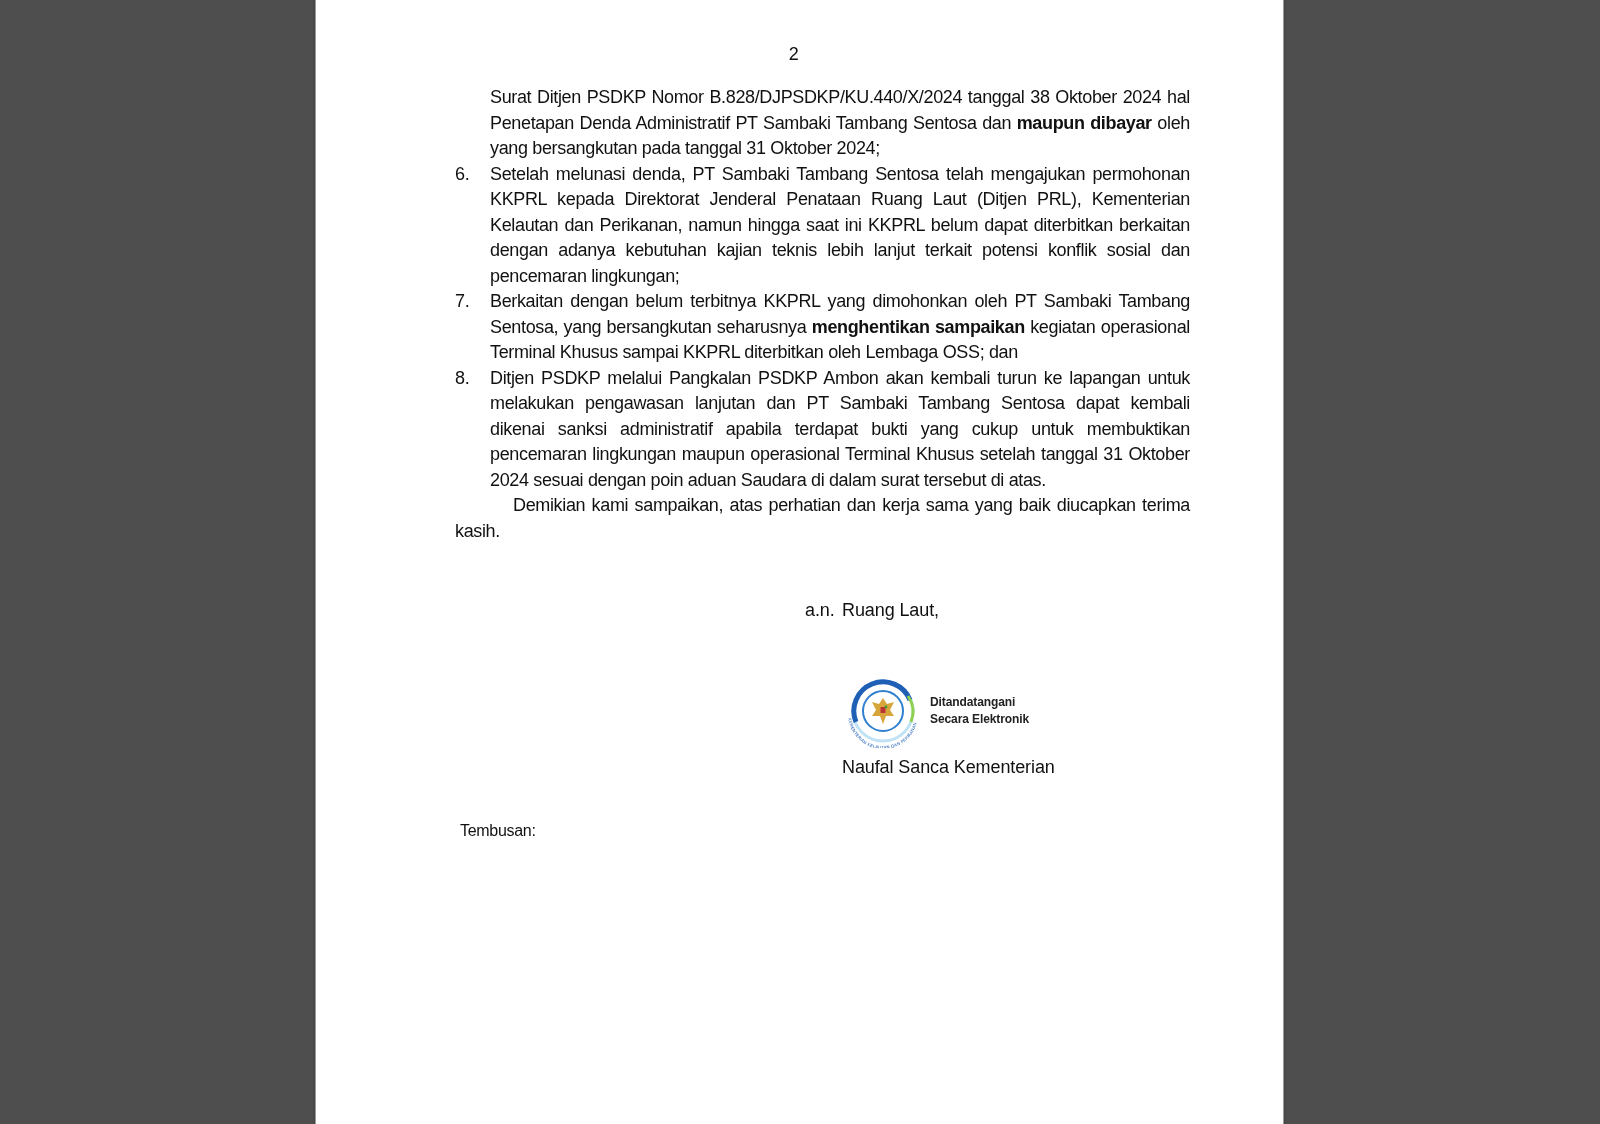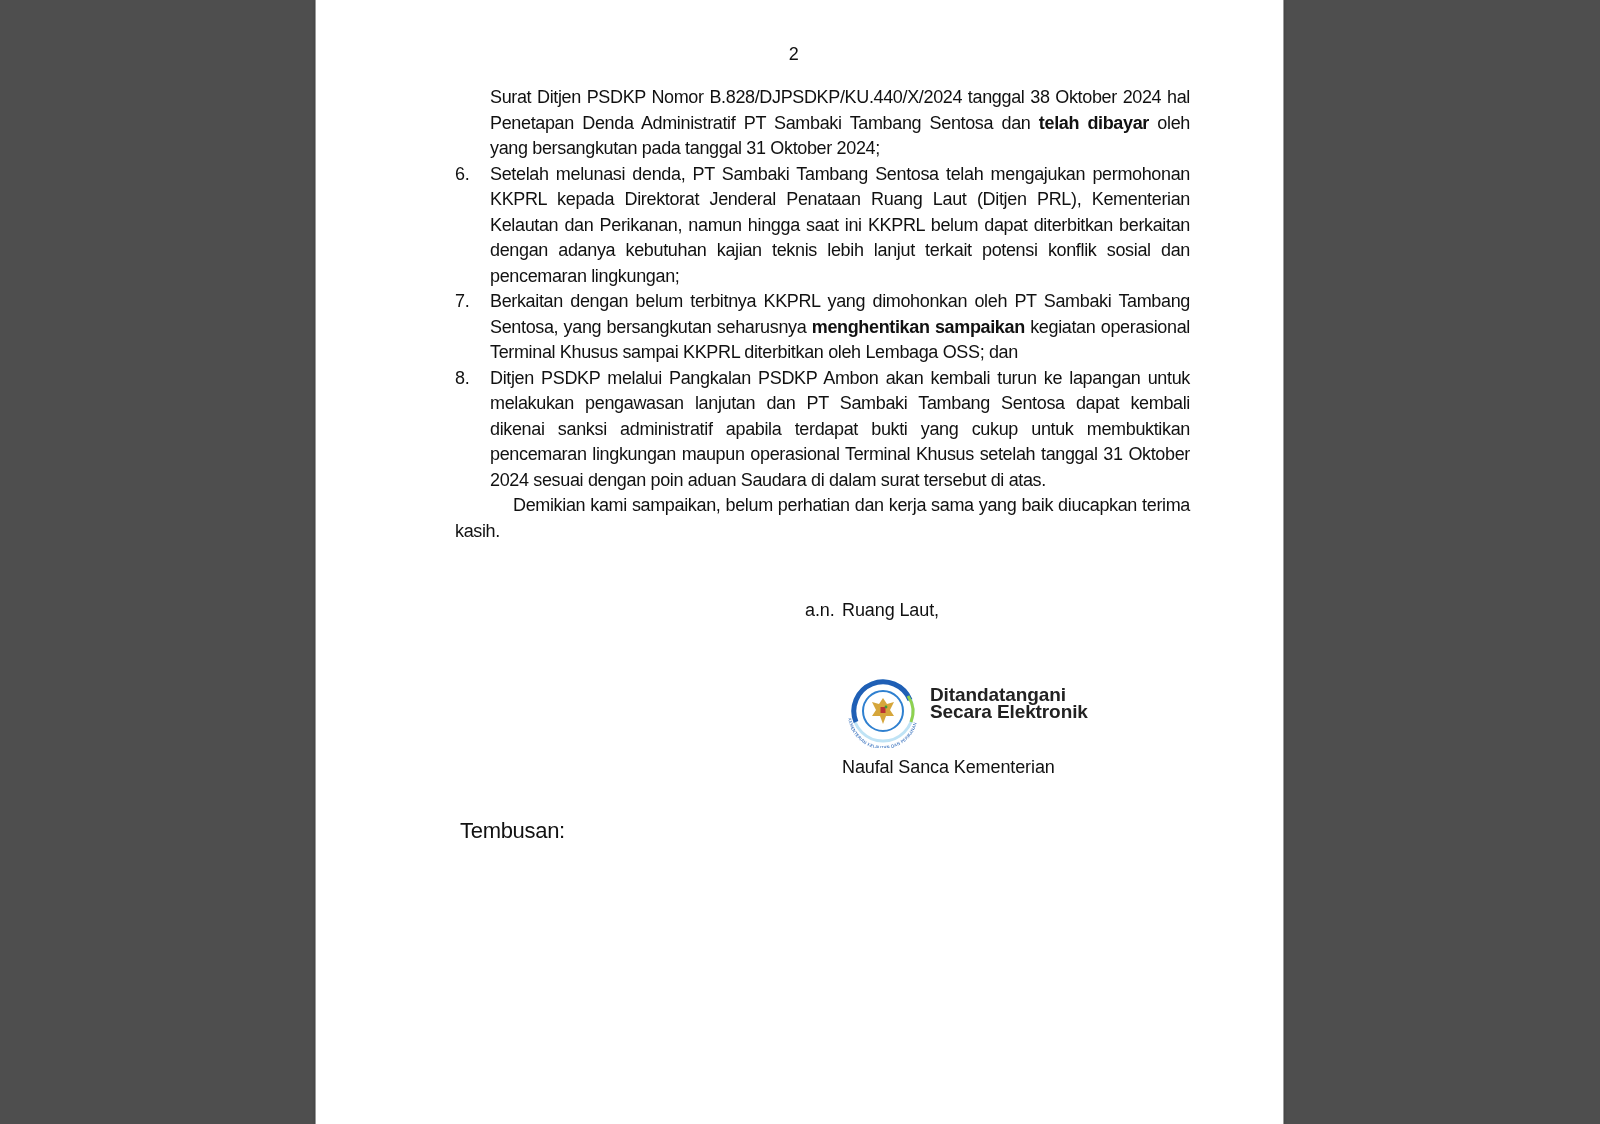--- a/index.html
+++ b/index.html
@@ -42,61 +42,61 @@
     font-size: 18px; line-height: 24px; letter-spacing: -0.1px;
   }
   .sign-row { display: flex; }
   .sign-prefix { width: 37px; flex: none; }
   .sign-lines { flex: 1; }
   .esign {
     position: absolute; left: 37px; top: 80px; width: 260px; height: 70px;
   }
   .esign svg { position: absolute; left: 0; top: 0; }
   .esign-text {
-    position: absolute; left: 88px; top: 8px;
+    position: absolute; left: 88px; top: 16px;
     font-family: "Liberation Sans", sans-serif; font-weight: bold;
-    font-size: 19px; line-height: 17px; color: #222;
+    font-size: 12px; line-height: 17px; color: #222;
   }
   .signer {
     position: absolute; left: 37px; top: 157px; white-space: nowrap;
   }
   .cc-block {
     position: absolute; left: 144px; top: 818px; width: 760px;
-    font-size: 22px; line-height: 25px; letter-spacing: -0.3px;
+    font-size: 16px; line-height: 25px; letter-spacing: -0.3px;
   }
   .cc-block p { margin: 0; }
 </style>
 </head>
 <body>
 
 <div class="page">
 
   <div class="page-number text">2</div>
 
   <div class="body-block text">
     <div class="item">
-      <p><span>Surat Ditjen PSDKP Nomor B.828/DJPSDKP/KU.440/X/2024 tanggal 38 Oktober 2024 hal Penetapan Denda Administratif PT Sambaki Tambang Sentosa dan </span><b>telah dibayar</b><span> oleh yang bersangkutan pada tanggal 31 Oktober 2024;</span></p>
+      <p><span>Surat Ditjen PSDKP Nomor B.828/DJPSDKP/KU.440/X/2024 tanggal 38 Oktober 2024 hal Penetapan Denda Administratif PT Sambaki Tambang Sentosa dan </span><b>maupun dibayar</b><span> oleh yang bersangkutan pada tanggal 31 Oktober 2024;</span></p>
     </div>
 
     <div class="item">
       <span class="num">6.</span>
       <p><span>Setelah melunasi denda, PT Sambaki Tambang Sentosa telah mengajukan permohonan KKPRL kepada Direktorat Jenderal Penataan Ruang Laut (Ditjen PRL), Kementerian Kelautan dan Perikanan, namun hingga saat ini KKPRL belum dapat diterbitkan berkaitan dengan adanya  kebutuhan kajian teknis lebih lanjut terkait potensi konflik sosial dan pencemaran lingkungan;</span><b></b><span></span></p>
     </div>
 
     <div class="item">
       <span class="num">7.</span>
       <p><span>Berkaitan dengan belum terbitnya KKPRL yang dimohonkan oleh PT Sambaki Tambang Sentosa, yang bersangkutan seharusnya </span><b>menghentikan sampaikan</b><span> kegiatan operasional Terminal Khusus sampai KKPRL diterbitkan oleh Lembaga OSS; dan</span></p>
     </div>
 
     <div class="item">
       <span class="num">8.</span>
       <p><span>Ditjen PSDKP melalui Pangkalan PSDKP Ambon akan kembali turun ke lapangan untuk melakukan pengawasan lanjutan dan PT Sambaki Tambang Sentosa dapat kembali dikenai sanksi administratif apabila terdapat bukti yang cukup untuk membuktikan pencemaran lingkungan maupun operasional Terminal Khusus setelah tanggal 31 Oktober 2024 sesuai dengan poin aduan Saudara di dalam surat tersebut di atas.</span><b></b><span></span></p>
     </div>
 
-    <p class="closing">Demikian kami sampaikan, belum perhatian dan kerja sama yang baik diucapkan terima kasih.</p>
+    <p class="closing">Demikian kami sampaikan, atas perhatian dan kerja sama yang baik diucapkan terima kasih.</p>
   </div>
 
   <div class="sign-block">
     <div class="sign-row">
       <span class="sign-prefix">a.n.</span>
       <div class="sign-lines">
         <div>Ruang Laut,</div>
       </div>
     </div>
 

